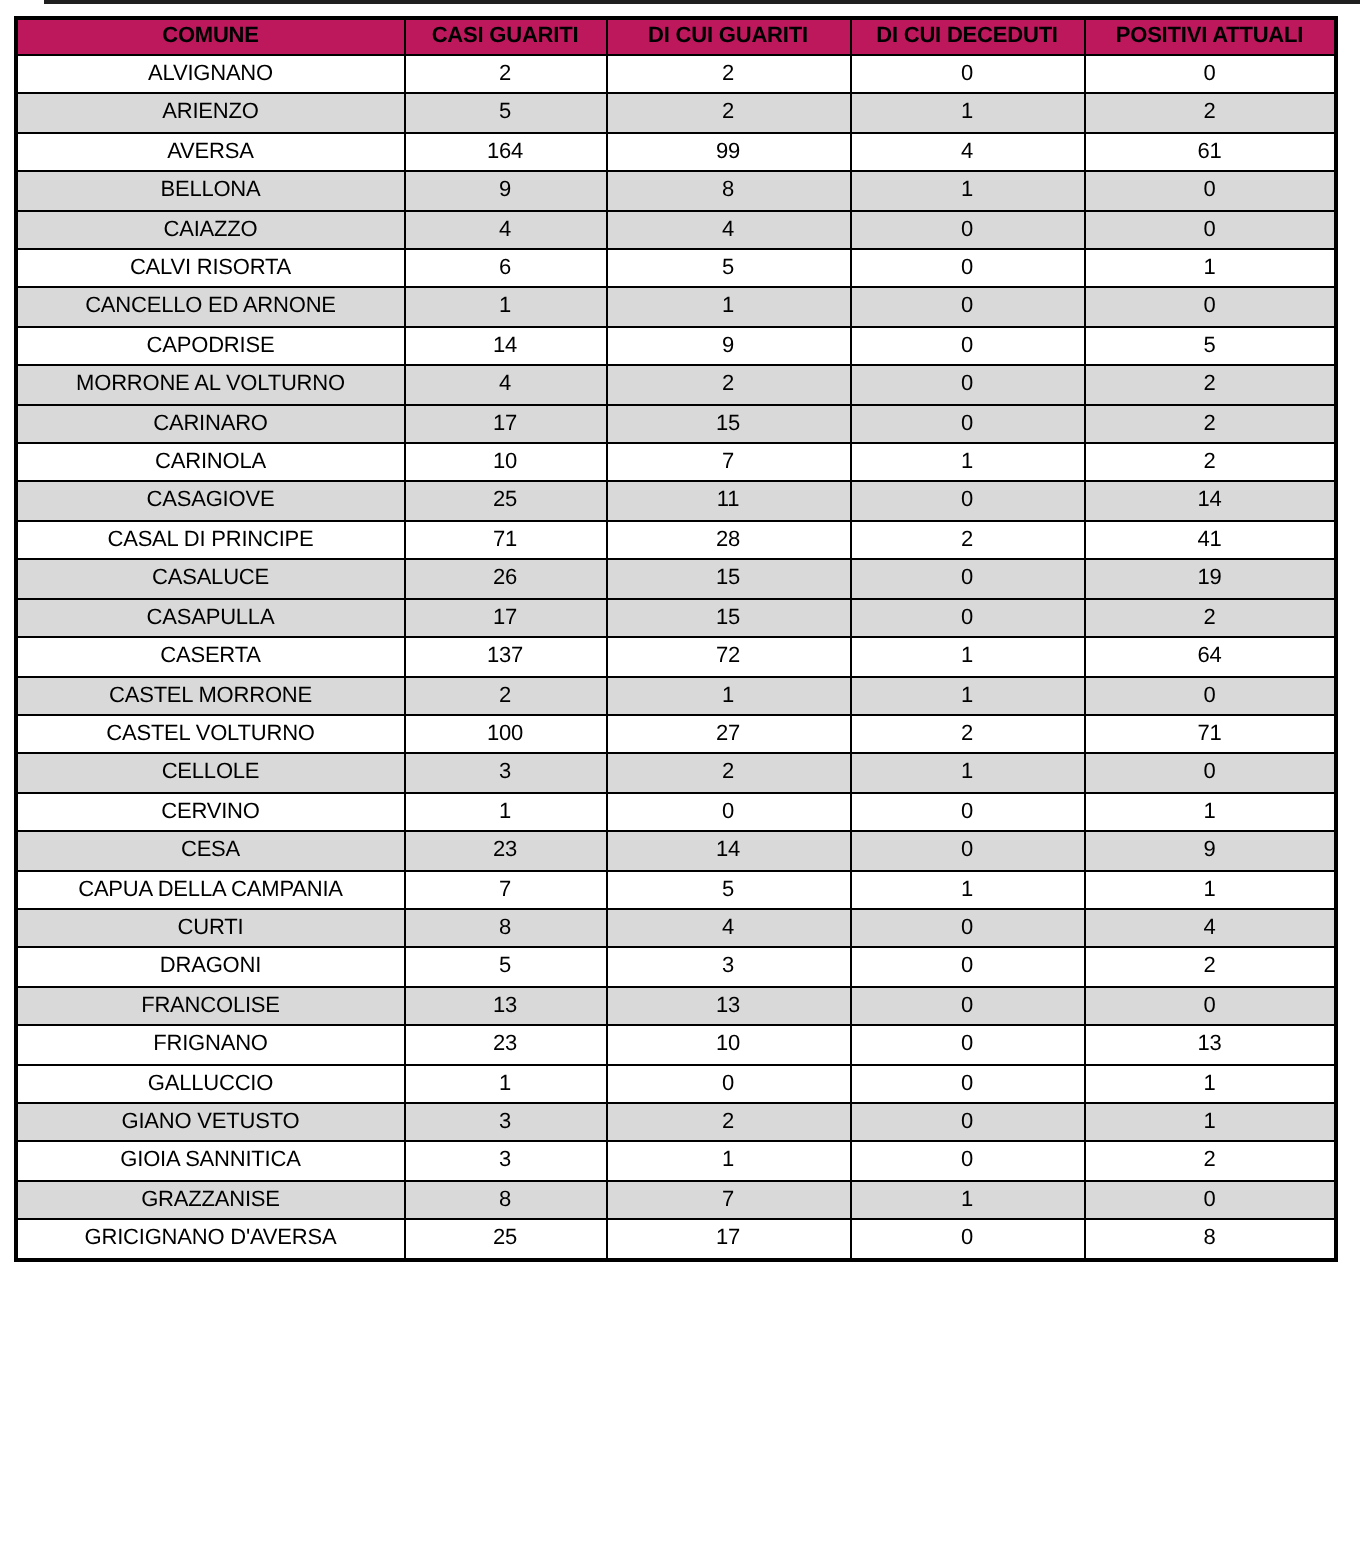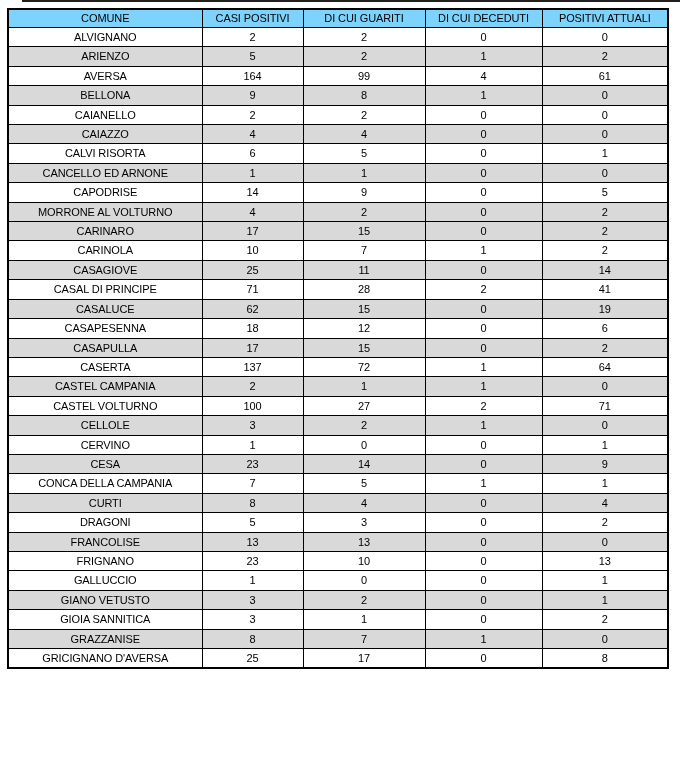--- a/index.html
+++ b/index.html
@@ -39,22 +39,22 @@
     padding: 0 2px;
     font-size: 11px;
     line-height: 18.4px;
     height: 18.4px;
     color: #000000;
     white-space: nowrap;
     overflow: hidden;
     letter-spacing: -0.1px;
   }
   table.data-table th {
-    font-weight: normal;
-    background: #7dd3fc;
+    font-weight: bold;
+    background: #be185d;
     height: 17px;
     line-height: 17px;
   }
   table.data-table tr.shaded td {
     background: #d9d9d9;
   }
 </style>
 </head>
 <body>
 
@@ -64,21 +64,21 @@
   <colgroup>
     <col style="width:194px">
     <col style="width:101px">
     <col style="width:122px">
     <col style="width:117px">
     <col style="width:126px">
   </colgroup>
   <thead>
     <tr>
         <th>COMUNE</th>
-        <th>CASI POSITIVI</th>
+        <th>CASI GUARITI</th>
         <th>DI CUI GUARITI</th>
         <th>DI CUI DECEDUTI</th>
         <th>POSITIVI ATTUALI</th>
       </tr>
   </thead>
   <tbody>
       <tr>
         <td>ALVIGNANO</td>
         <td>2</td>
         <td>2</td>
@@ -99,27 +99,20 @@
         <td>4</td>
         <td>61</td>
       </tr>
       <tr class="shaded">
         <td>BELLONA</td>
         <td>9</td>
         <td>8</td>
         <td>1</td>
         <td>0</td>
       </tr>
-      <tr>
-        <td>CAIANELLO</td>
-        <td>2</td>
-        <td>2</td>
-        <td>0</td>
-        <td>0</td>
-      </tr>
       <tr class="shaded">
         <td>CAIAZZO</td>
         <td>4</td>
         <td>4</td>
         <td>0</td>
         <td>0</td>
       </tr>
       <tr>
         <td>CALVI RISORTA</td>
         <td>6</td>
@@ -171,48 +164,41 @@
       </tr>
       <tr>
         <td>CASAL DI PRINCIPE</td>
         <td>71</td>
         <td>28</td>
         <td>2</td>
         <td>41</td>
       </tr>
       <tr class="shaded">
         <td>CASALUCE</td>
-        <td>62</td>
+        <td>26</td>
         <td>15</td>
         <td>0</td>
         <td>19</td>
-      </tr>
-      <tr>
-        <td>CASAPESENNA</td>
-        <td>18</td>
-        <td>12</td>
-        <td>0</td>
-        <td>6</td>
       </tr>
       <tr class="shaded">
         <td>CASAPULLA</td>
         <td>17</td>
         <td>15</td>
         <td>0</td>
         <td>2</td>
       </tr>
       <tr>
         <td>CASERTA</td>
         <td>137</td>
         <td>72</td>
         <td>1</td>
         <td>64</td>
       </tr>
       <tr class="shaded">
-        <td>CASTEL CAMPANIA</td>
+        <td>CASTEL MORRONE</td>
         <td>2</td>
         <td>1</td>
         <td>1</td>
         <td>0</td>
       </tr>
       <tr>
         <td>CASTEL VOLTURNO</td>
         <td>100</td>
         <td>27</td>
         <td>2</td>
@@ -233,21 +219,21 @@
         <td>1</td>
       </tr>
       <tr class="shaded">
         <td>CESA</td>
         <td>23</td>
         <td>14</td>
         <td>0</td>
         <td>9</td>
       </tr>
       <tr>
-        <td>CONCA DELLA CAMPANIA</td>
+        <td>CAPUA DELLA CAMPANIA</td>
         <td>7</td>
         <td>5</td>
         <td>1</td>
         <td>1</td>
       </tr>
       <tr class="shaded">
         <td>CURTI</td>
         <td>8</td>
         <td>4</td>
         <td>0</td>

